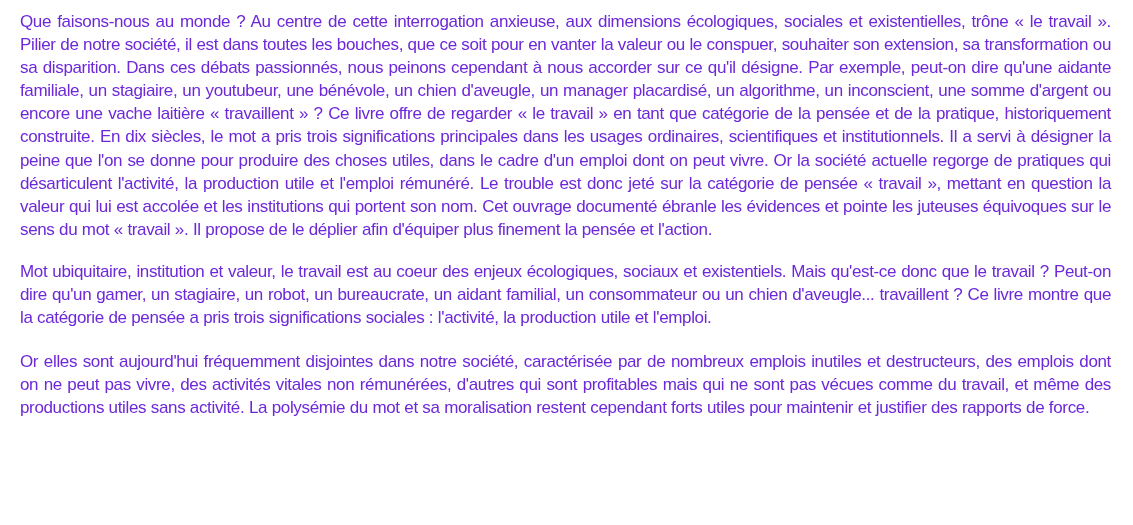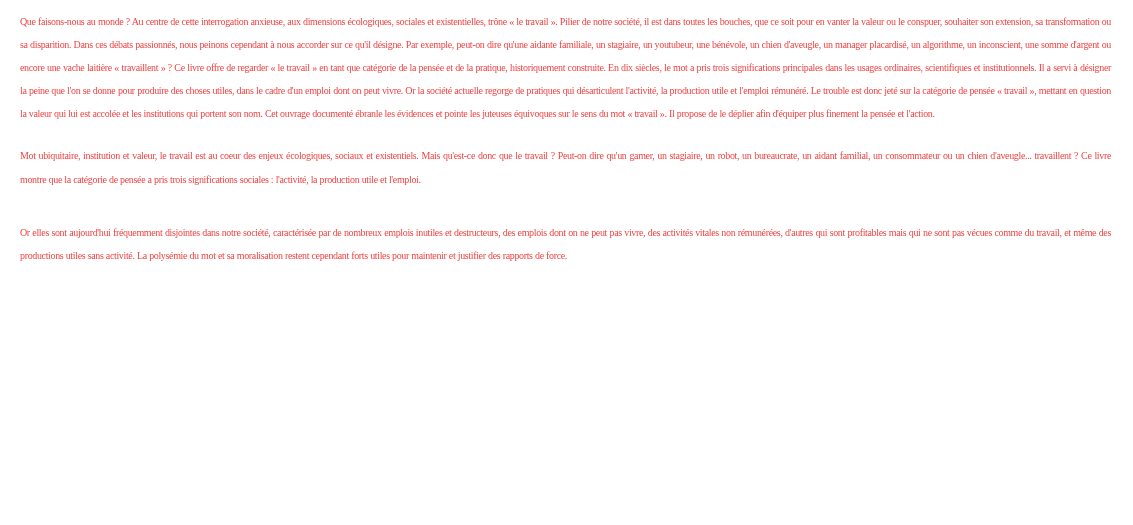--- a/index.html
+++ b/index.html
@@ -11,32 +11,32 @@
       width: 1133px;
       height: 525px;
       overflow: hidden;
       position: relative;
     }
     .content {
       position: absolute;
       left: 20px;
       top: 10px;
       width: 1091px;
-      font-family: Liberation Serif, serif;
-      font-size: 10px;
+      font-family: Liberation Sans, sans-serif;
+      font-size: 17px;
       line-height: 23.1px;
-      color: #ef4444;
+      color: #6d28d9;
       text-align: justify;
       letter-spacing: -0.35px;
       word-spacing: 0.2px;
     }
     .content p {
       margin: 0 0 19px 0;
     }
-    .content p.p2 { margin-bottom: 30px; }
+    .content p.p2 { margin-bottom: 21px; }
     .content p.p3 { margin-bottom: 23px; }
   </style>
 </head>
 <body>
 
 <div class="content">
   <p class="p1">Que faisons-nous au monde ? Au centre de cette interrogation anxieuse, aux dimensions écologiques, sociales et existentielles, trône « le travail ». Pilier de notre société, il est dans toutes les bouches, que ce soit pour en vanter la valeur ou le conspuer, souhaiter son extension, sa transformation ou sa disparition. Dans ces débats passionnés, nous peinons cependant à nous accorder sur ce qu'il désigne. Par exemple, peut-on dire qu'une aidante familiale, un stagiaire, un youtubeur, une bénévole, un chien d'aveugle, un manager placardisé, un algorithme, un inconscient, une somme d'argent ou encore une vache laitière « travaillent » ? Ce livre offre de regarder « le travail » en tant que catégorie de la pensée et de la pratique, historiquement construite. En dix siècles, le mot a pris trois significations principales dans les usages ordinaires, scientifiques et institutionnels. Il a servi à désigner la peine que l'on se donne pour produire des choses utiles, dans le cadre d'un emploi dont on peut vivre. Or la société actuelle regorge de pratiques qui désarticulent l'activité, la production utile et l'emploi rémunéré. Le trouble est donc jeté sur la catégorie de pensée « travail », mettant en question la valeur qui lui est accolée et les institutions qui portent son nom. Cet ouvrage documenté ébranle les évidences et pointe les juteuses équivoques sur le sens du mot « travail ». Il propose de le déplier afin d'équiper plus finement la pensée et l'action.</p>
   <p class="p2">Mot ubiquitaire, institution et valeur, le travail est au coeur des enjeux écologiques, sociaux et existentiels. Mais qu'est-ce donc que le travail ? Peut-on dire qu'un gamer, un stagiaire, un robot, un bureaucrate, un aidant familial, un consommateur ou un chien d'aveugle... travaillent ? Ce livre montre que la catégorie de pensée a pris trois significations sociales : l'activité, la production utile et l'emploi.</p>
   <p class="p3">Or elles sont aujourd'hui fréquemment disjointes dans notre société, caractérisée par de nombreux emplois inutiles et destructeurs, des emplois dont on ne peut pas vivre, des activités vitales non rémunérées, d'autres qui sont profitables mais qui ne sont pas vécues comme du travail, et même des productions utiles sans activité. La polysémie du mot et sa moralisation restent cependant forts utiles pour maintenir et justifier des rapports de force.</p>
 </div>

